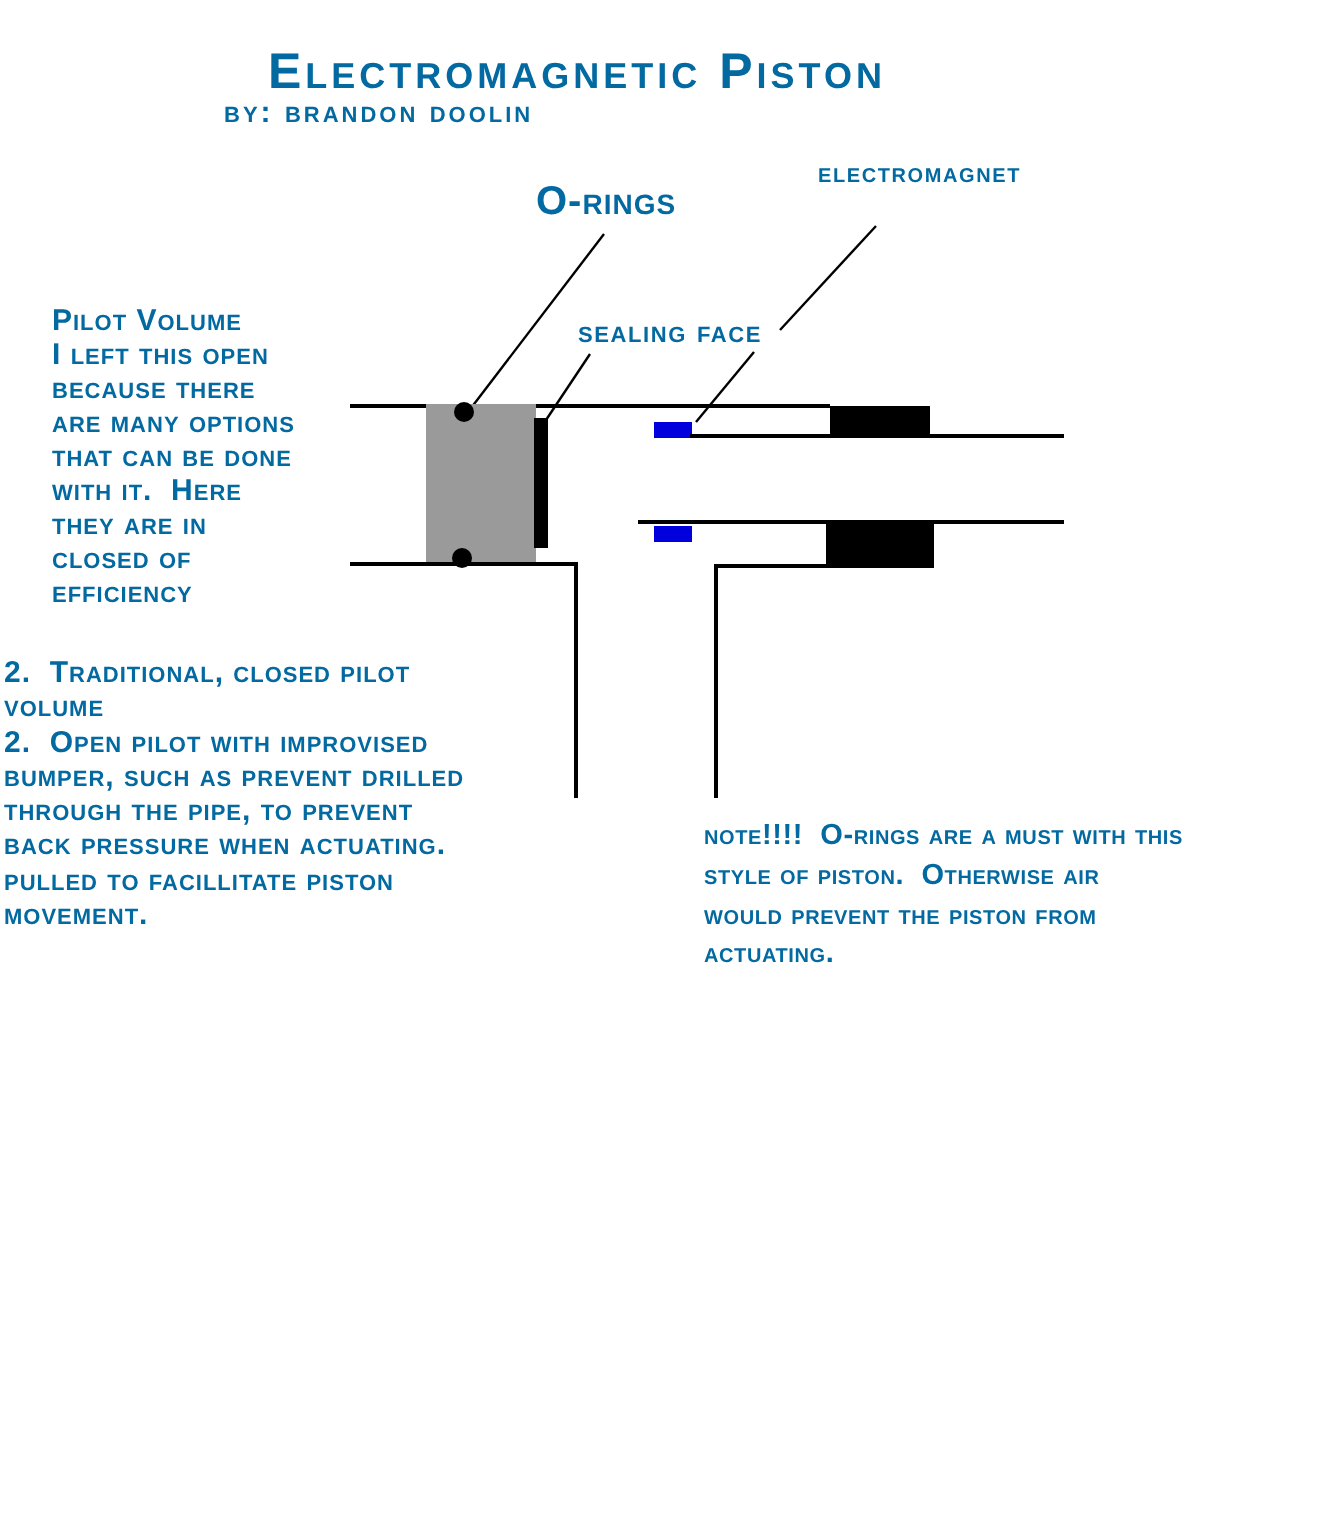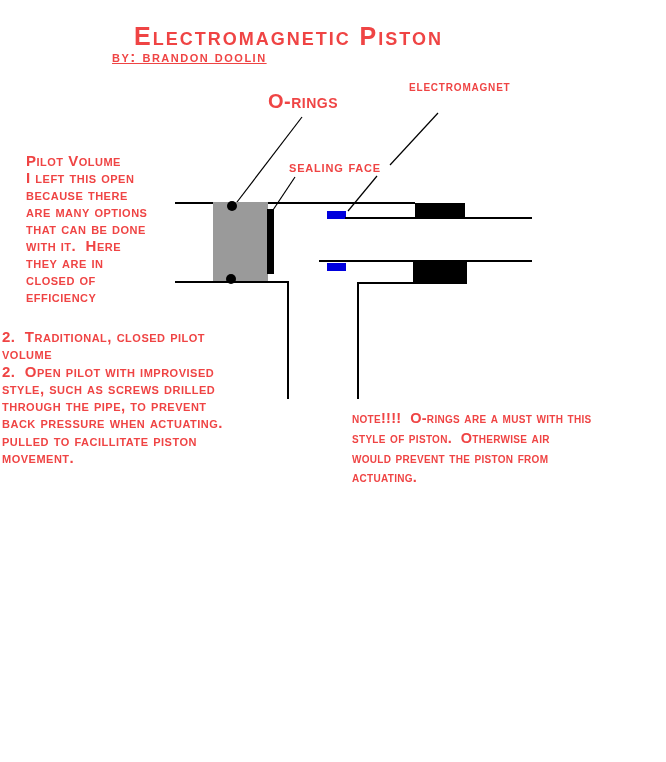--- a/index.html
+++ b/index.html
@@ -1,24 +1,24 @@
 <!DOCTYPE html>
 <html><head>
 <meta charset="utf-8">
 <style>
   html,body{margin:0;padding:0;background:#ffffff;}
   .canvas{
     position:relative;width:666px;height:762px;background:#ffffff;overflow:hidden;
     font-family:"Liberation Sans",sans-serif;
     font-variant:small-caps;
-    color:#ef4444;
+    color:#0369a1;
   }
   .txt{position:absolute;white-space:pre;font-weight:bold;letter-spacing:0.5px;}
   .title{left:134px;top:22px;font-size:25px;letter-spacing:2px;}
-  .byline{left:112px;top:48px;font-size:15px;letter-spacing:1.5px;text-decoration:underline;}
+  .byline{left:112px;top:48px;font-size:15px;letter-spacing:1.5px;}
   .lbl-orings{left:268px;top:90px;font-size:20px;}
   .lbl-electromagnet{left:409px;top:78px;font-size:14px;letter-spacing:0.8px;}
   .lbl-sealing{left:289px;top:142px;font-size:15px;letter-spacing:0.8px;margin-top:16px;}
   .block{position:absolute;font-weight:bold;}
   .block > div{white-space:pre;}
   .pilot{left:26px;top:152px;font-size:15px;line-height:17px;letter-spacing:0.5px;}
   .options{left:2px;top:328px;font-size:15px;line-height:17.3px;letter-spacing:0.5px;}
   .note{left:352px;top:409px;font-size:14.5px;line-height:19.8px;letter-spacing:0.3px;}
   .shape{position:absolute;}
   .ink{background:#000;}
@@ -61,21 +61,21 @@
     <div>with it.  Here</div>
     <div>they are in</div>
     <div>closed of</div>
     <div>efficiency</div>
   </div>
 
   <div class="block options">
     <div>2.  Traditional, closed pilot</div>
     <div>volume</div>
     <div>2.  Open pilot with improvised</div>
-    <div>style, such as screws drilled</div>
+    <div>bumper, such as prevent drilled</div>
     <div>through the pipe, to prevent</div>
     <div>back pressure when actuating.</div>
     <div>pulled to facillitate piston</div>
     <div>movement.</div>
   </div>
 
   <div class="block note">
     <div>note!!!!  O-rings are a must with this</div>
     <div>style of piston.  Otherwise air</div>
     <div>would prevent the piston from</div>

